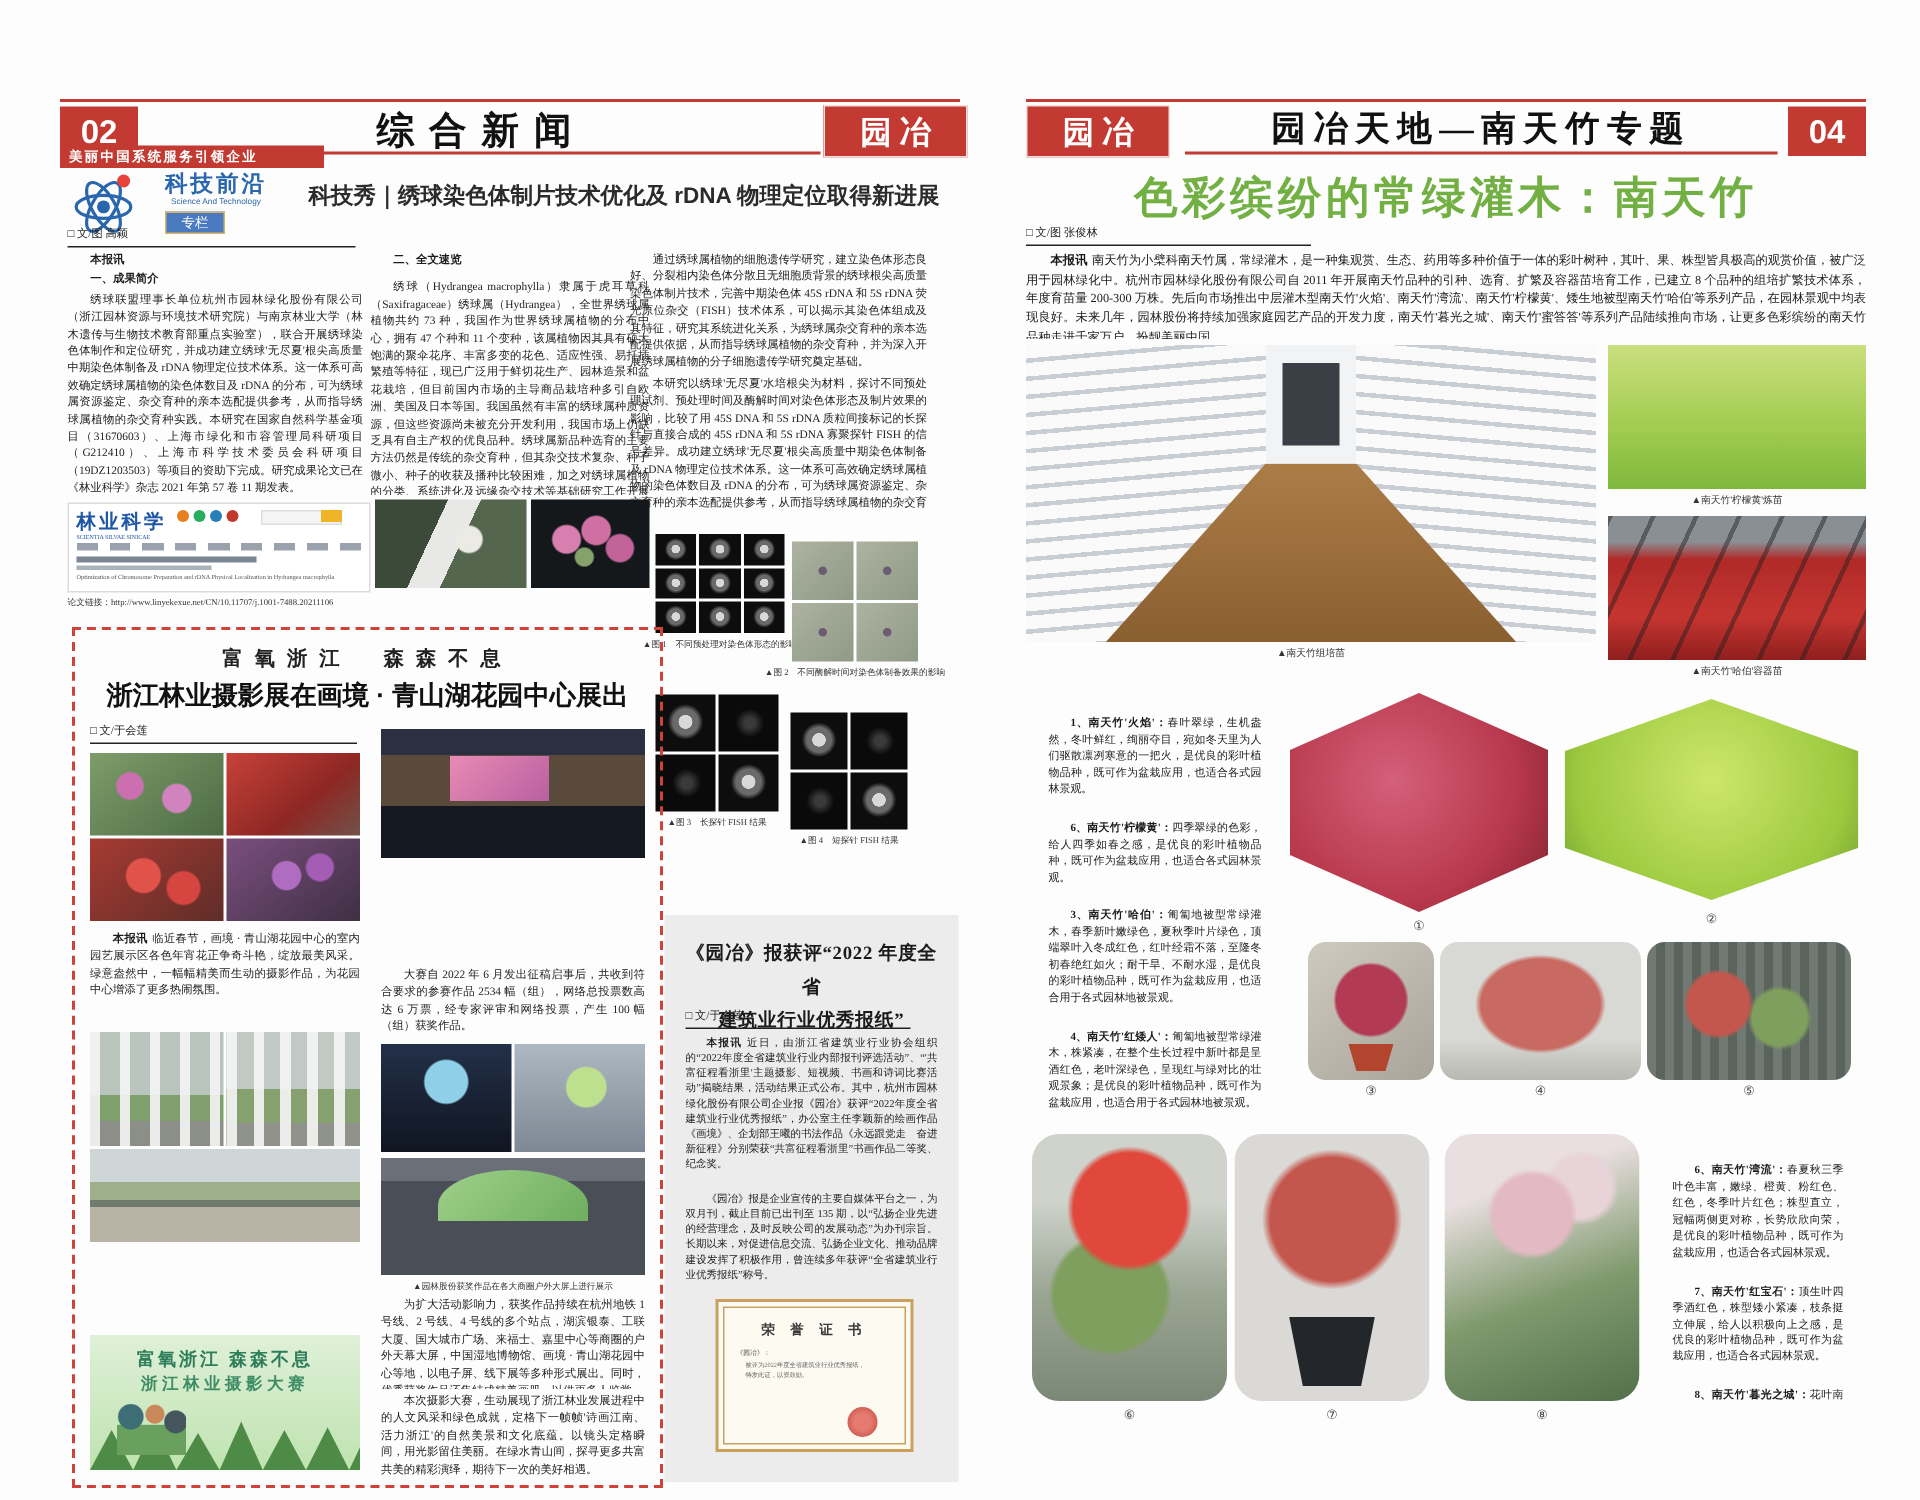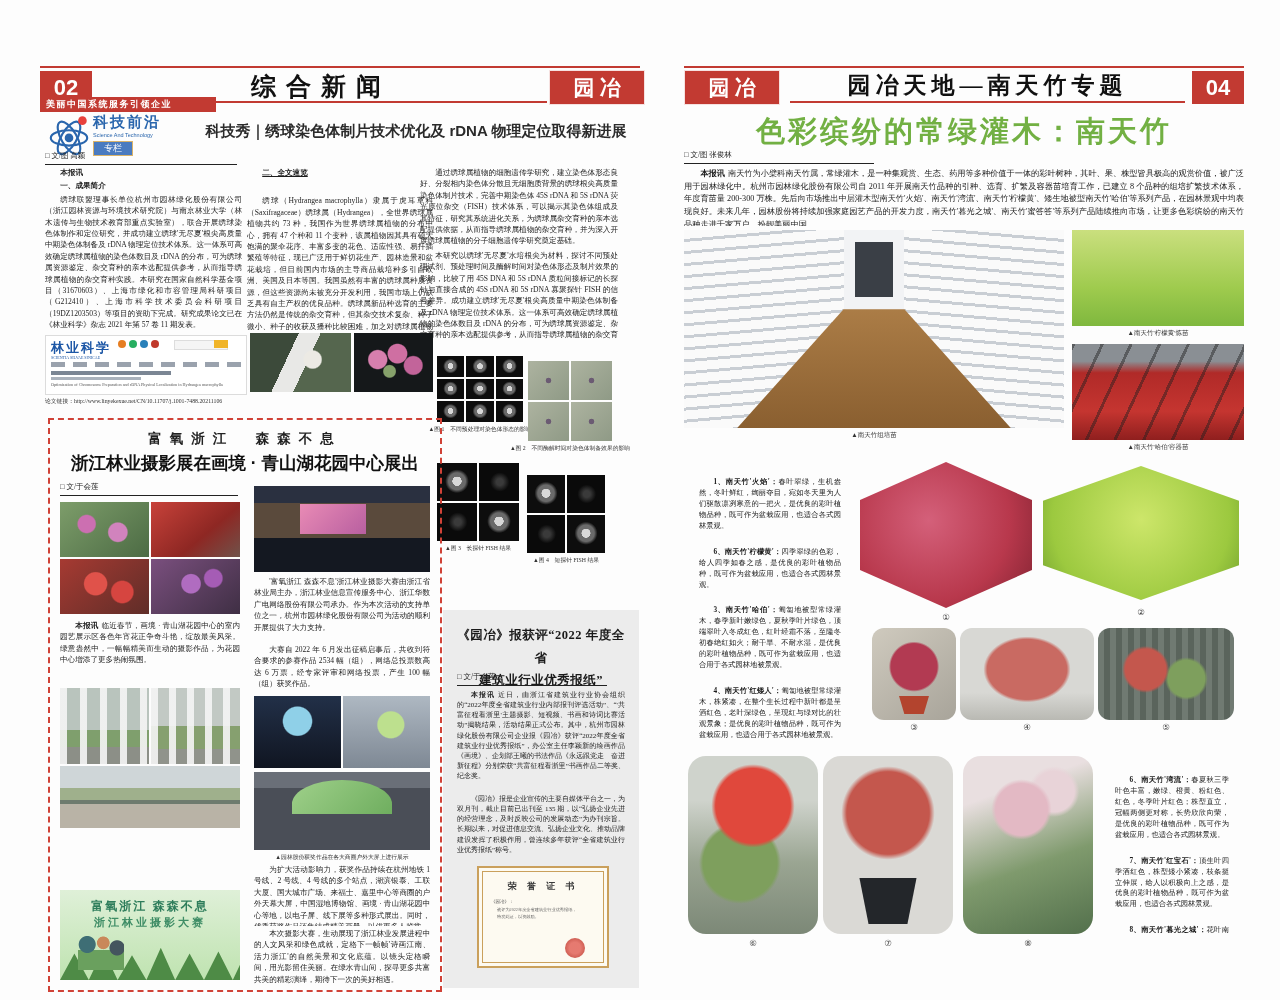--- a/index.html
+++ b/index.html
@@ -1,19 +1,19 @@
 <!DOCTYPE html>
 <html><head>
 <meta charset="utf-8">
 <style>
   html,body{margin:0;padding:0;}
   body{width:1280px;height:1000px;background:#fdfdfd;position:relative;
        font-family:"Liberation Serif","DejaVu Serif",serif;color:#1a1a1a;}
   .abs{position:absolute;}
-  .sans{font-family:"Liberation Sans","DejaVu Sans",sans-serif;}
+  .sans{font-family:"Liberation Sans","DejaVu Sans",sans-serif;text-align:center;}
   .b{font-weight:bold;}
   .ctr{text-align:center;}
   .just{text-align:justify;}
   .ind{text-indent:2em;}
   .clip{overflow:hidden;}
   .redbox{background:#c23a32;color:#fff;display:flex;align-items:center;justify-content:center;}
   .mast{box-shadow:inset 0 0 0 1px rgba(255,255,255,.85);font-weight:bold;letter-spacing:5px;
         font-size:21px;padding-left:5px;}
   .pagenum{font-size:22px;font-weight:bold;font-family:"Liberation Sans","DejaVu Sans",sans-serif;}
   .band{border-top:2.5px solid #c23a32;}
@@ -50,21 +50,21 @@
 <div class="abs" style="left:0;top:0;width:1280px;height:1000px;">
 
   <div class="abs band" style="left:40px;top:66px;width:600px;height:38px;"></div>
   <div class="abs bandline" style="left:95px;top:101px;width:452px;"></div>
   <div class="abs redbox pagenum" style="left:40px;top:71px;width:52px;height:33px;">02</div>
   <div class="abs sectitle ctr" style="left:95px;top:70px;width:452px;">综合新闻</div>
   <div class="abs redbox mast" style="left:549px;top:70px;width:91px;height:35px;">园冶</div>
 
   <div class="abs redbox sans" style="left:40px;top:97px;width:170px;height:15px;font-size:9px;font-weight:bold;letter-spacing:1.5px;justify-content:flex-start;padding-left:6px;">美丽中国系统服务引领企业</div>
 
-  <div class="abs" style="left:46px;top:113px;width:150px;height:52px;display:flex;gap:1px;">
+  <div class="abs" style="left:46px;top:113px;width:150px;height:52px;display:flex;gap:18px;">
     <span style="display:inline-block;width:46px;height:46px;">
       <svg viewBox="0 0 48 48" width="46" height="46">
         <g fill="none" stroke="#2a66ad" stroke-width="2.2">
           <ellipse cx="24" cy="26" rx="19" ry="8"></ellipse>
           <ellipse cx="24" cy="26" rx="19" ry="8" transform="rotate(60 24 26)"></ellipse>
           <ellipse cx="24" cy="26" rx="19" ry="8" transform="rotate(120 24 26)"></ellipse>
         </g>
         <circle cx="24" cy="26" r="4.5" fill="#2a66ad"></circle>
         <circle cx="38" cy="8" r="4.5" fill="#e8413c"></circle>
       </svg>
@@ -79,21 +79,21 @@
   <div class="abs sans ctr b" style="left:196px;top:121px;width:440px;height:40px;font-size:15px;color:#2b2b2b;line-height:1.35;">科技秀｜绣球染色体制片技术优化及 rDNA 物理定位取得新进展</div>
 
   <div class="abs byline" style="left:45px;top:151px;width:192px;">□ 文/图  高颖</div>
 
   <div class="abs bt clip just" style="left:45px;top:167px;width:197px;height:165px;">
     <div class="b" style="text-indent:2em;">本报讯</div>
     <div class="b" style="text-indent:2em;margin:2px 0;">一、成果简介</div>
     <div class="ind">绣球联盟理事长单位杭州市园林绿化股份有限公司（浙江园林资源与环境技术研究院）与南京林业大学（林木遗传与生物技术教育部重点实验室），联合开展绣球染色体制作和定位研究，并成功建立绣球'无尽夏'根尖高质量中期染色体制备及 rDNA 物理定位技术体系。这一体系可高效确定绣球属植物的染色体数目及 rDNA 的分布，可为绣球属资源鉴定、杂交育种的亲本选配提供参考，从而指导绣球属植物的杂交育种实践。本研究在国家自然科学基金项目（31670603）、上海市绿化和市容管理局科研项目（G212410）、上海市科学技术委员会科研项目（19DZ1203503）等项目的资助下完成。研究成果论文已在《林业科学》杂志 2021 年第 57 卷 11 期发表。</div>
   </div>
   <div class="abs bt clip just" style="left:247px;top:167px;width:186px;height:163px;">
-    <div class="b" style="text-indent:2em;margin-bottom:17px;text-decoration:underline;">二、全文速览</div>
+    <div class="b" style="text-indent:2em;margin-bottom:7px;">二、全文速览</div>
     <div class="ind">绣球（Hydrangea macrophylla）隶属于虎耳草科（Saxifragaceae）绣球属（Hydrangea），全世界绣球属植物共约 73 种，我国作为世界绣球属植物的分布中心，拥有 47 个种和 11 个变种，该属植物因其具有硕大饱满的聚伞花序、丰富多变的花色、适应性强、易扦插繁殖等特征，现已广泛用于鲜切花生产、园林造景和盆花栽培，但目前国内市场的主导商品栽培种多引自欧洲、美国及日本等国。我国虽然有丰富的绣球属种质资源，但这些资源尚未被充分开发利用，我国市场上仍缺乏具有自主产权的优良品种。绣球属新品种选育的主要方法仍然是传统的杂交育种，但其杂交技术复杂、种子微小、种子的收获及播种比较困难，加之对绣球属植物的分类、系统进化及远缘杂交技术等基础研究工作开展较少，现有成果难以对育种实践起到辅助作用，因此导致我国的绣球属育种严重落后于欧美等发达国家。</div>
   </div>
   <div class="abs bt clip just" style="left:420px;top:167px;width:198px;height:174px;">
     <div class="ind" style="margin-bottom:3px;">通过绣球属植物的细胞遗传学研究，建立染色体形态良好、分裂相内染色体分散且无细胞质背景的绣球根尖高质量染色体制片技术，完善中期染色体 45S rDNA 和 5S rDNA 荧光原位杂交（FISH）技术体系，可以揭示其染色体组成及其特征，研究其系统进化关系，为绣球属杂交育种的亲本选配提供依据，从而指导绣球属植物的杂交育种，并为深入开展绣球属植物的分子细胞遗传学研究奠定基础。</div>
     <div class="ind">本研究以绣球'无尽夏'水培根尖为材料，探讨不同预处理试剂、预处理时间及酶解时间对染色体形态及制片效果的影响，比较了用 45S DNA 和 5S rDNA 质粒间接标记的长探针与直接合成的 45S rDNA 和 5S rDNA 寡聚探针 FISH 的信号差异。成功建立绣球'无尽夏'根尖高质量中期染色体制备及 rDNA 物理定位技术体系。这一体系可高效确定绣球属植物的染色体数目及 rDNA 的分布，可为绣球属资源鉴定、杂交育种的亲本选配提供参考，从而指导绣球属植物的杂交育种实践。</div>
   </div>
 
   <div class="abs" style="left:45px;top:335px;width:200px;height:58px;background:#fff;border:1px solid #dcdcdc;">
     <span class="abs b" style="left:5px;top:3px;font-size:13px;color:#1d57a6;letter-spacing:2px;">林业科学</span>
     <span class="abs" style="left:5px;top:19px;font-size:4px;color:#1d57a6;">SCIENTIA SILVAE SINICAE</span>
@@ -199,21 +199,20 @@
     <div class="abs" style="left:10px;top:470px;width:180px;height:90px;background:linear-gradient(180deg,#dff0d8,#bfe3b0);overflow:hidden;">
       <div class="ctr b sans" style="margin-top:8px;font-size:12px;color:#2e7d5b;letter-spacing:2px;">富氧浙江 森森不息</div>
       <div class="ctr b sans" style="font-size:11px;color:#3f8d66;letter-spacing:3px;">浙江林业摄影大赛</div>
       <i style="position:absolute;left:0;bottom:0;width:100%;height:38px;background:#4e8b46;clip-path:polygon(0 100%,8% 30%,16% 100%,24% 20%,32% 100%,40% 35%,48% 100%,56% 15%,64% 100%,72% 30%,80% 100%,88% 25%,96% 100%,100% 60%,100% 100%);"></i>
       <i style="position:absolute;left:18px;bottom:10px;width:46px;height:34px;background:radial-gradient(circle at 20% 25%, #3e6e75 0 18%, rgba(0,0,0,0) 20%),radial-gradient(circle at 55% 20%, #c9885a 0 16%, rgba(0,0,0,0) 18%),radial-gradient(circle at 85% 35%, #44555e 0 16%, rgba(0,0,0,0) 18%),linear-gradient(180deg,rgba(0,0,0,0) 40%,#6aa05e 41%);"></i>
     </div>
 
     <div class="abs ph" style="left:204px;top:66px;width:176px;height:86px;background:linear-gradient(180deg,#2a3040 0 20%,#5a4a3c 20% 60%,#141821 60% 100%);">
       <i style="position:absolute;left:46px;top:18px;width:66px;height:30px;background:linear-gradient(135deg,#e98bb5,#b85fa0);display:block;"></i>
     </div>
-    <div class="abs bt clip just ind" style="left:204px;top:156px;width:176px;height:66px;">'富氧浙江 森森不息'浙江林业摄影大赛由浙江省林业局主办，浙江林业信息宣传服务中心、浙江华数广电网络股份有限公司承办。作为本次活动的支持单位之一，杭州市园林绿化股份有限公司为活动的顺利开展提供了大力支持。</div>
     <div class="abs bt clip just ind" style="left:204px;top:224px;width:176px;height:48px;">大赛自 2022 年 6 月发出征稿启事后，共收到符合要求的参赛作品 2534 幅（组），网络总投票数高达 6 万票，经专家评审和网络投票，产生 100 幅（组）获奖作品。</div>
     <div class="abs grid2" style="left:204px;top:276px;width:176px;height:72px;">
       <i class="ph" style="background:radial-gradient(circle at 50% 35%, #8fd0e8 0 22%, rgba(0,0,0,0) 24%),linear-gradient(180deg,#223048,#101521);"></i>
       <i class="ph" style="background:radial-gradient(circle at 55% 40%, #bde08e 0 20%, rgba(0,0,0,0) 22%),linear-gradient(180deg,#aeb8c2,#7e8894);"></i>
     </div>
     <div class="abs ph" style="left:204px;top:352px;width:176px;height:78px;background:linear-gradient(180deg,#6a6f78 0 20%,#4a4e57 20% 100%);">
       <i style="position:absolute;left:38px;top:8px;width:100px;height:34px;border-radius:50% 50% 0 0/70% 70% 0 0;background:linear-gradient(135deg,#9fd08a,#6fae5f);display:block;"></i>
     </div>
     <div class="abs cap" style="left:204px;top:433px;width:176px;">▲园林股份获奖作品在各大商圈户外大屏上进行展示</div>
     <div class="abs bt clip just ind" style="left:204px;top:444px;width:176px;height:62px;">为扩大活动影响力，获奖作品持续在杭州地铁 1 号线、2 号线、4 号线的多个站点，湖滨银泰、工联大厦、国大城市广场、来福士、嘉里中心等商圈的户外天幕大屏，中国湿地博物馆、画境 · 青山湖花园中心等地，以电子屏、线下展等多种形式展出。同时，优秀获奖作品还集结成精美画册，以供更多人鉴赏。</div>

